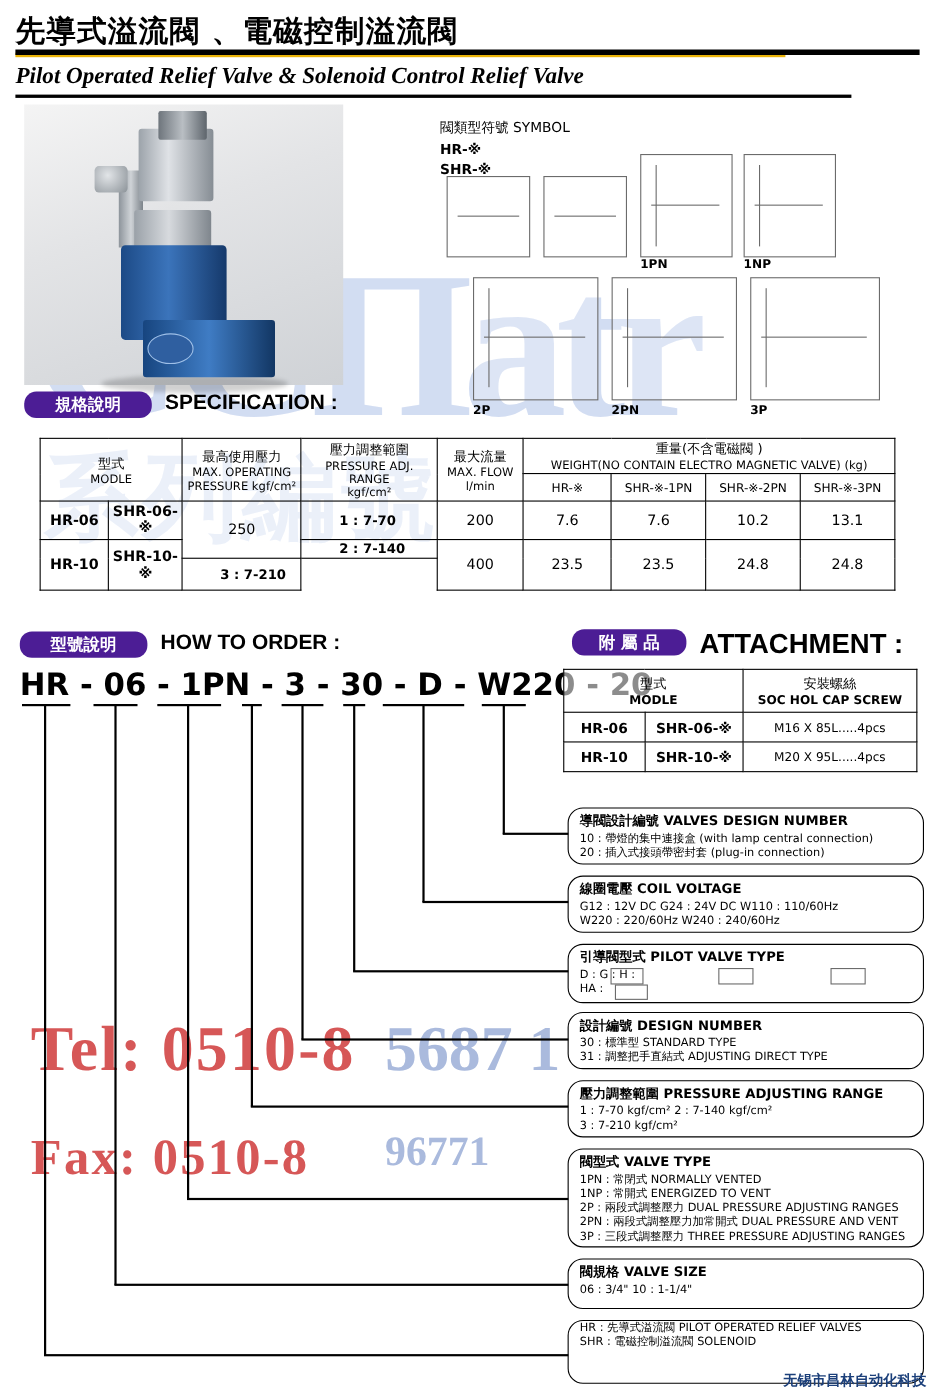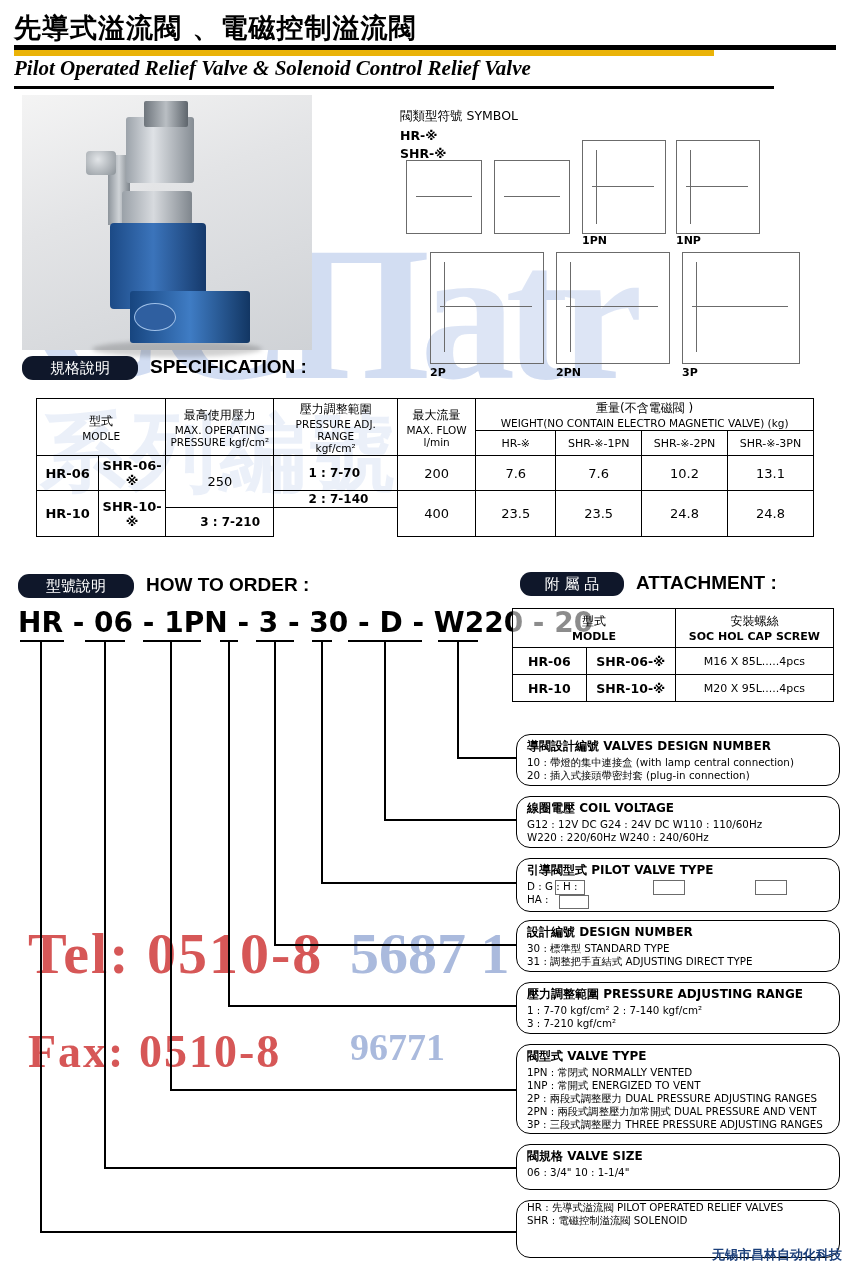--- a/index.html
+++ b/index.html
@@ -10,21 +10,21 @@
     color:#000;
     overflow:hidden;
   }
   .page{position:absolute;left:0;top:0;width:850px;height:1268px;}
 
   
   .hdr-cn{
     position:absolute;left:14px;top:10px;width:700px;height:38px;
     font-size:27px;font-weight:bold;letter-spacing:1px;
     font-family:"DejaVu Sans",sans-serif;
-    border-bottom:8px solid #eab308;
+    border-bottom:4px solid #eab308;
   }
   .hdr-cn-bar{
     position:absolute;left:14px;top:45px;width:822px;height:5px;background:#000;
   }
   .hdr-en{
     position:absolute;left:14px;top:56px;width:760px;height:28px;
     font-size:21px;font-weight:bold;font-style:italic;
     font-family:"Liberation Serif",serif;
   }
   .hdr-en-bar{position:absolute;left:14px;top:86px;width:760px;height:3px;background:#000;}
@@ -63,21 +63,21 @@
   .sym-title{position:absolute;left:400px;top:108px;font-size:12.5px;font-family:"DejaVu Sans",sans-serif;}
   .sym-hr{position:absolute;left:400px;top:128px;font-size:12.5px;font-weight:bold;font-family:"DejaVu Sans",sans-serif;}
   .sym-shr{position:absolute;left:400px;top:146px;font-size:12.5px;font-weight:bold;font-family:"DejaVu Sans",sans-serif;}
 
   .symcell{position:absolute;border:1px solid #6b6b6b;background:rgba(255,255,255,.25);}
   .symcap{position:absolute;font-size:11px;font-weight:bold;text-align:left;font-family:"DejaVu Sans",sans-serif;}
   .dl{position:absolute;background:#6b6b6b;}
 
   
   .tag{
-    position:absolute;background:#0f172a;color:#fff;font-weight:normal;
+    position:absolute;background:#4c1d95;color:#fff;font-weight:bold;
     font-family:"DejaVu Sans",sans-serif;text-align:center;
     border-radius:11px;
   }
   .tag-title{position:absolute;font-weight:bold;font-family:"Liberation Sans",sans-serif;}
 
   table.grid{border-collapse:collapse;position:absolute;background:rgba(255,255,255,.55);}
   table.grid td,table.grid th{
     border:1px solid #000;text-align:center;vertical-align:middle;
     font-family:"DejaVu Sans",sans-serif;
   }
@@ -278,21 +278,21 @@
   <div class="lead" style="left:170px;top:640px;width:1.5px;height:450px;"></div>
   <div class="lead" style="left:170px;top:1089px;width:347px;height:1.5px;"></div>
 
   <div class="lead" style="left:104px;top:640px;width:1.5px;height:528px;"></div>
   <div class="lead" style="left:104px;top:1167px;width:413px;height:1.5px;"></div>
 
   <div class="lead" style="left:40px;top:640px;width:1.5px;height:592px;"></div>
   <div class="lead" style="left:40px;top:1231px;width:477px;height:1.5px;"></div>
 
   <div class="tag" style="left:520px;top:572px;width:104px;height:24px;line-height:24px;font-size:15px;">附 屬 品</div>
-  <div class="tag-title" style="left:636px;top:572px;font-size:19px;">ATTACHMENT :</div>
+  <div class="tag-title" style="left:636px;top:572px;font-size:25px;">ATTACHMENT :</div>
 
   <table class="grid att">
     <tbody>
         <tr>
       <td colspan="2" style="width:160px;height:34px;">
         <div class="hcn">型式</div>
         <div class="men">MODLE</div>
       </td>
       <td style="width:160px;">
         <div class="hcn">安裝螺絲</div>

